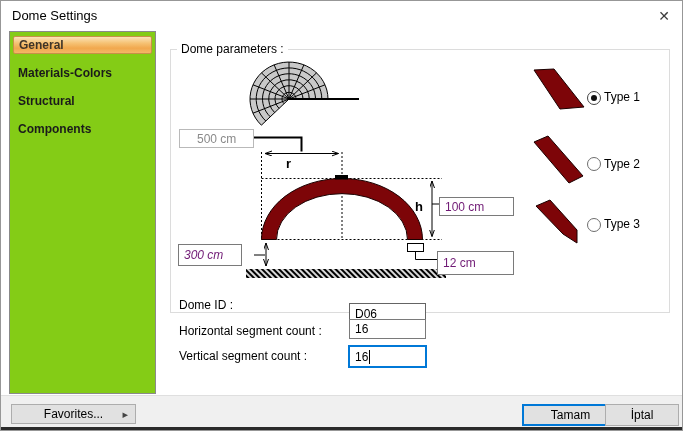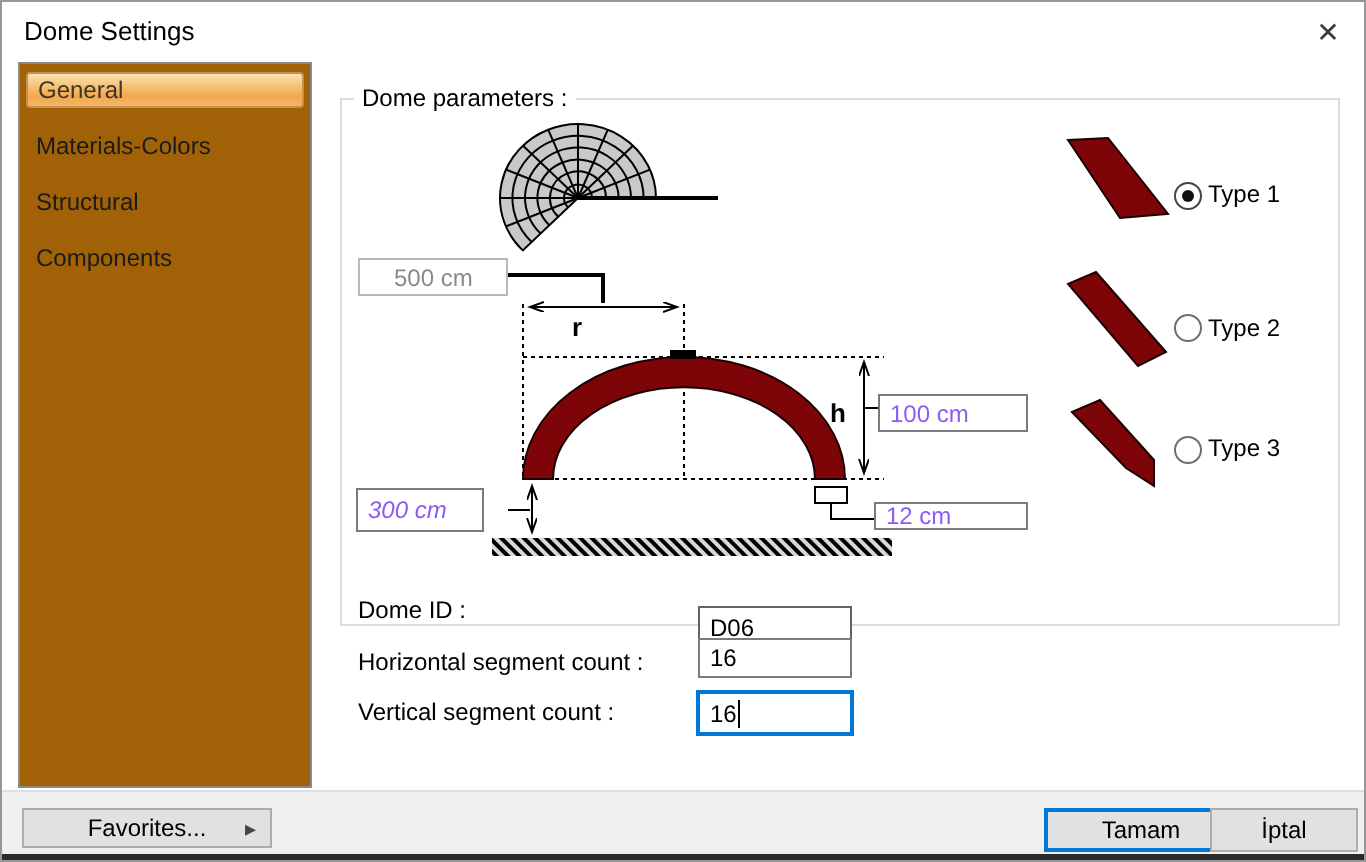--- a/index.html
+++ b/index.html
@@ -2,26 +2,26 @@
 <html><head>
 <meta charset="utf-8">
 <style>
   html,body{margin:0;padding:0;background:#d9d9d9;}
   body{font-family:"Liberation Sans",sans-serif;font-size:12px;color:#000;}
   .dialog{position:relative;width:683px;height:431px;background:#fff;border:1px solid #979797;box-sizing:border-box;overflow:hidden;}
   .abs{position:absolute;}
   .titlebar{left:0;top:0;width:100%;height:30px;background:#fff;}
   .title{left:11px;top:7px;font-size:13px;color:#000;}
   .close{left:648px;top:3px;width:30px;height:24px;display:flex;align-items:center;justify-content:center;font-size:14px;color:#3c3c3c;cursor:default;}
-  .sidebar{left:8px;top:30px;width:147px;height:363px;background:#a16207;border:1px solid #8a8a8a;box-sizing:border-box;}
+  .sidebar{left:8px;top:30px;width:147px;height:363px;background:#84cc16;border:1px solid #8a8a8a;box-sizing:border-box;font-weight:bold;}
   .side-item{position:absolute;left:3px;width:139px;height:18px;line-height:18px;padding-left:5px;box-sizing:border-box;color:#1b1b1b;}
   .side-item.sel{background:linear-gradient(180deg,#FBE3B8 0%,#F6C274 38%,#F1A84E 70%,#F3B768 100%);border:1px solid #C89048;border-radius:2px;line-height:16px;color:#3f3428;}
   .groupbox{left:169px;top:48px;width:500px;height:264px;border:1px solid #DCDCDC;box-sizing:border-box;}
   .group-label{position:absolute;left:6px;top:-8px;background:#fff;padding:0 4px;color:#000;}
-  .dim-input{border:1px solid #7a7a7a;background:#fff;box-sizing:border-box;padding:0 0 0 5px;font-family:"Liberation Sans",sans-serif;font-size:12px;color:#8b5cf6;outline:none;}
+  .dim-input{border:1px solid #7a7a7a;background:#fff;box-sizing:border-box;padding:0 0 0 5px;font-family:"Liberation Sans",sans-serif;font-size:12px;color:#701a75;outline:none;}
   .dim-input.dis{border-color:#b9b9b9;color:#8a8a8a;padding-left:17px;}
   .fld-input{border:1px solid #646464;background:#fff;box-sizing:border-box;padding:0 0 0 5px;font-family:"Liberation Sans",sans-serif;font-size:12px;color:#000;outline:none;}
   .fld-input.mid{border-color:#7a7a7a;}
   .fld-input.focus{border:2px solid #0078D7;}
   .dimlbl{font-weight:bold;font-size:13px;}
   .radio{width:12px;height:12px;border-radius:50%;background:#fff;border:1px solid #6e6e6e;box-sizing:content-box;}
   .radio.sel{border-color:#444;}
   .radio.sel::after{content:"";position:absolute;left:3px;top:3px;width:6px;height:6px;border-radius:50%;background:#111;}
   .radio-lbl{line-height:13px;}
   .footer{left:0;top:394px;width:683px;height:33px;background:#F0F0F0;border-top:1px solid #DFDFDF;box-sizing:border-box;}
@@ -111,21 +111,21 @@
     <polygon points="533,141 547,135 582,175 568,182" fill="#7D0508" stroke="#1a0000"></polygon>
     <polygon points="535,205 549,199 576,229 576,242 562,233" fill="#7D0508" stroke="#1a0000"></polygon>
   </svg>
 
   <div class="abs dimlbl" style="left:285px;top:155px;">r</div>
   <div class="abs dimlbl" style="left:414px;top:198px;">h</div>
 
   <input class="abs dim-input dis" style="left: 178px; top: 128px; width: 75px; height: 19px;" value="500 cm">
   <input class="abs dim-input" style="left: 177px; top: 243px; width: 64px; height: 22px; font-style: italic;" value="300 cm">
   <input class="abs dim-input" style="left: 438px; top: 196px; width: 75px; height: 19px;" value="100 cm">
-  <input class="abs dim-input" style="left: 436px; top: 250px; width: 77px; height: 14px;" value="12 cm">
+  <input class="abs dim-input" style="left: 436px; top: 250px; width: 77px; height: 24px;" value="12 cm">
 
   <div class="abs radio sel" style="left:586px;top:90px;"></div>
   <div class="abs radio-lbl" style="left:603px;top:90px;">Type 1</div>
   <div class="abs radio" style="left:586px;top:156px;"></div>
   <div class="abs radio-lbl" style="left:603px;top:157px;">Type 2</div>
   <div class="abs radio" style="left:586px;top:217px;"></div>
   <div class="abs radio-lbl" style="left:603px;top:217px;">Type 3</div>
 
   <div class="abs" style="left:178px;top:297px;">Dome ID :</div>
   <input class="abs fld-input" style="left: 348px; top: 302px; width: 77px; height: 21px;" value="D06">

